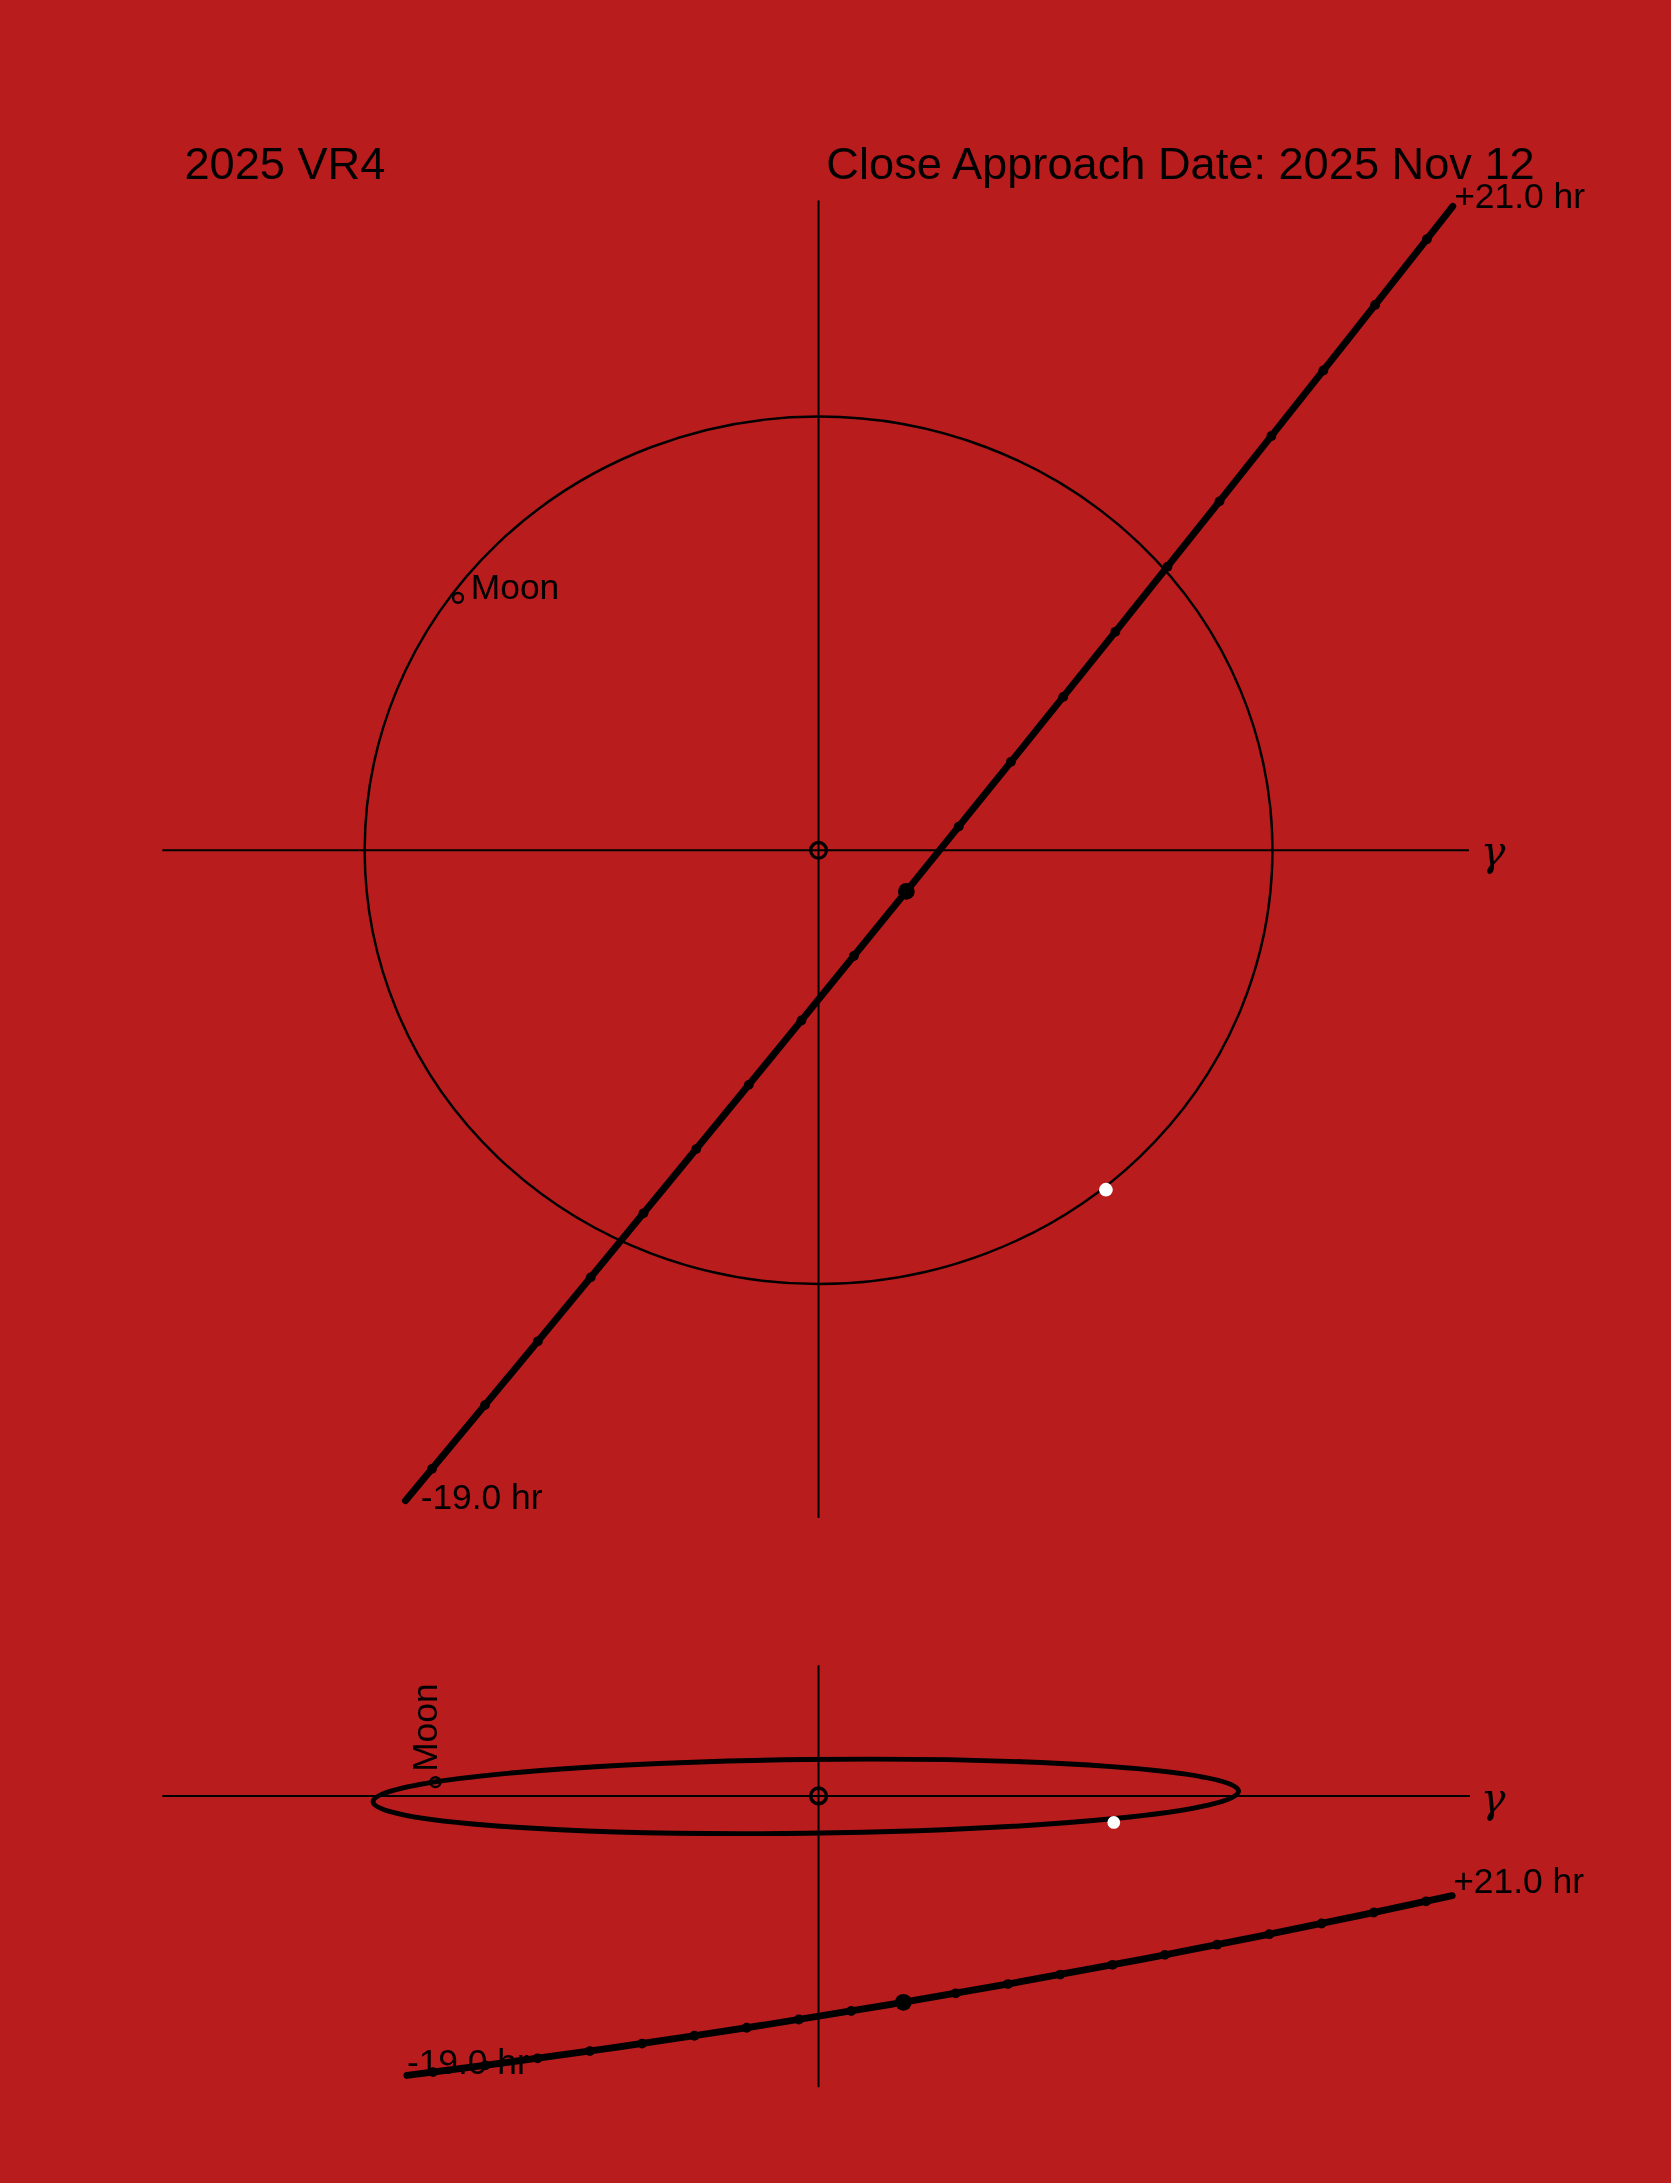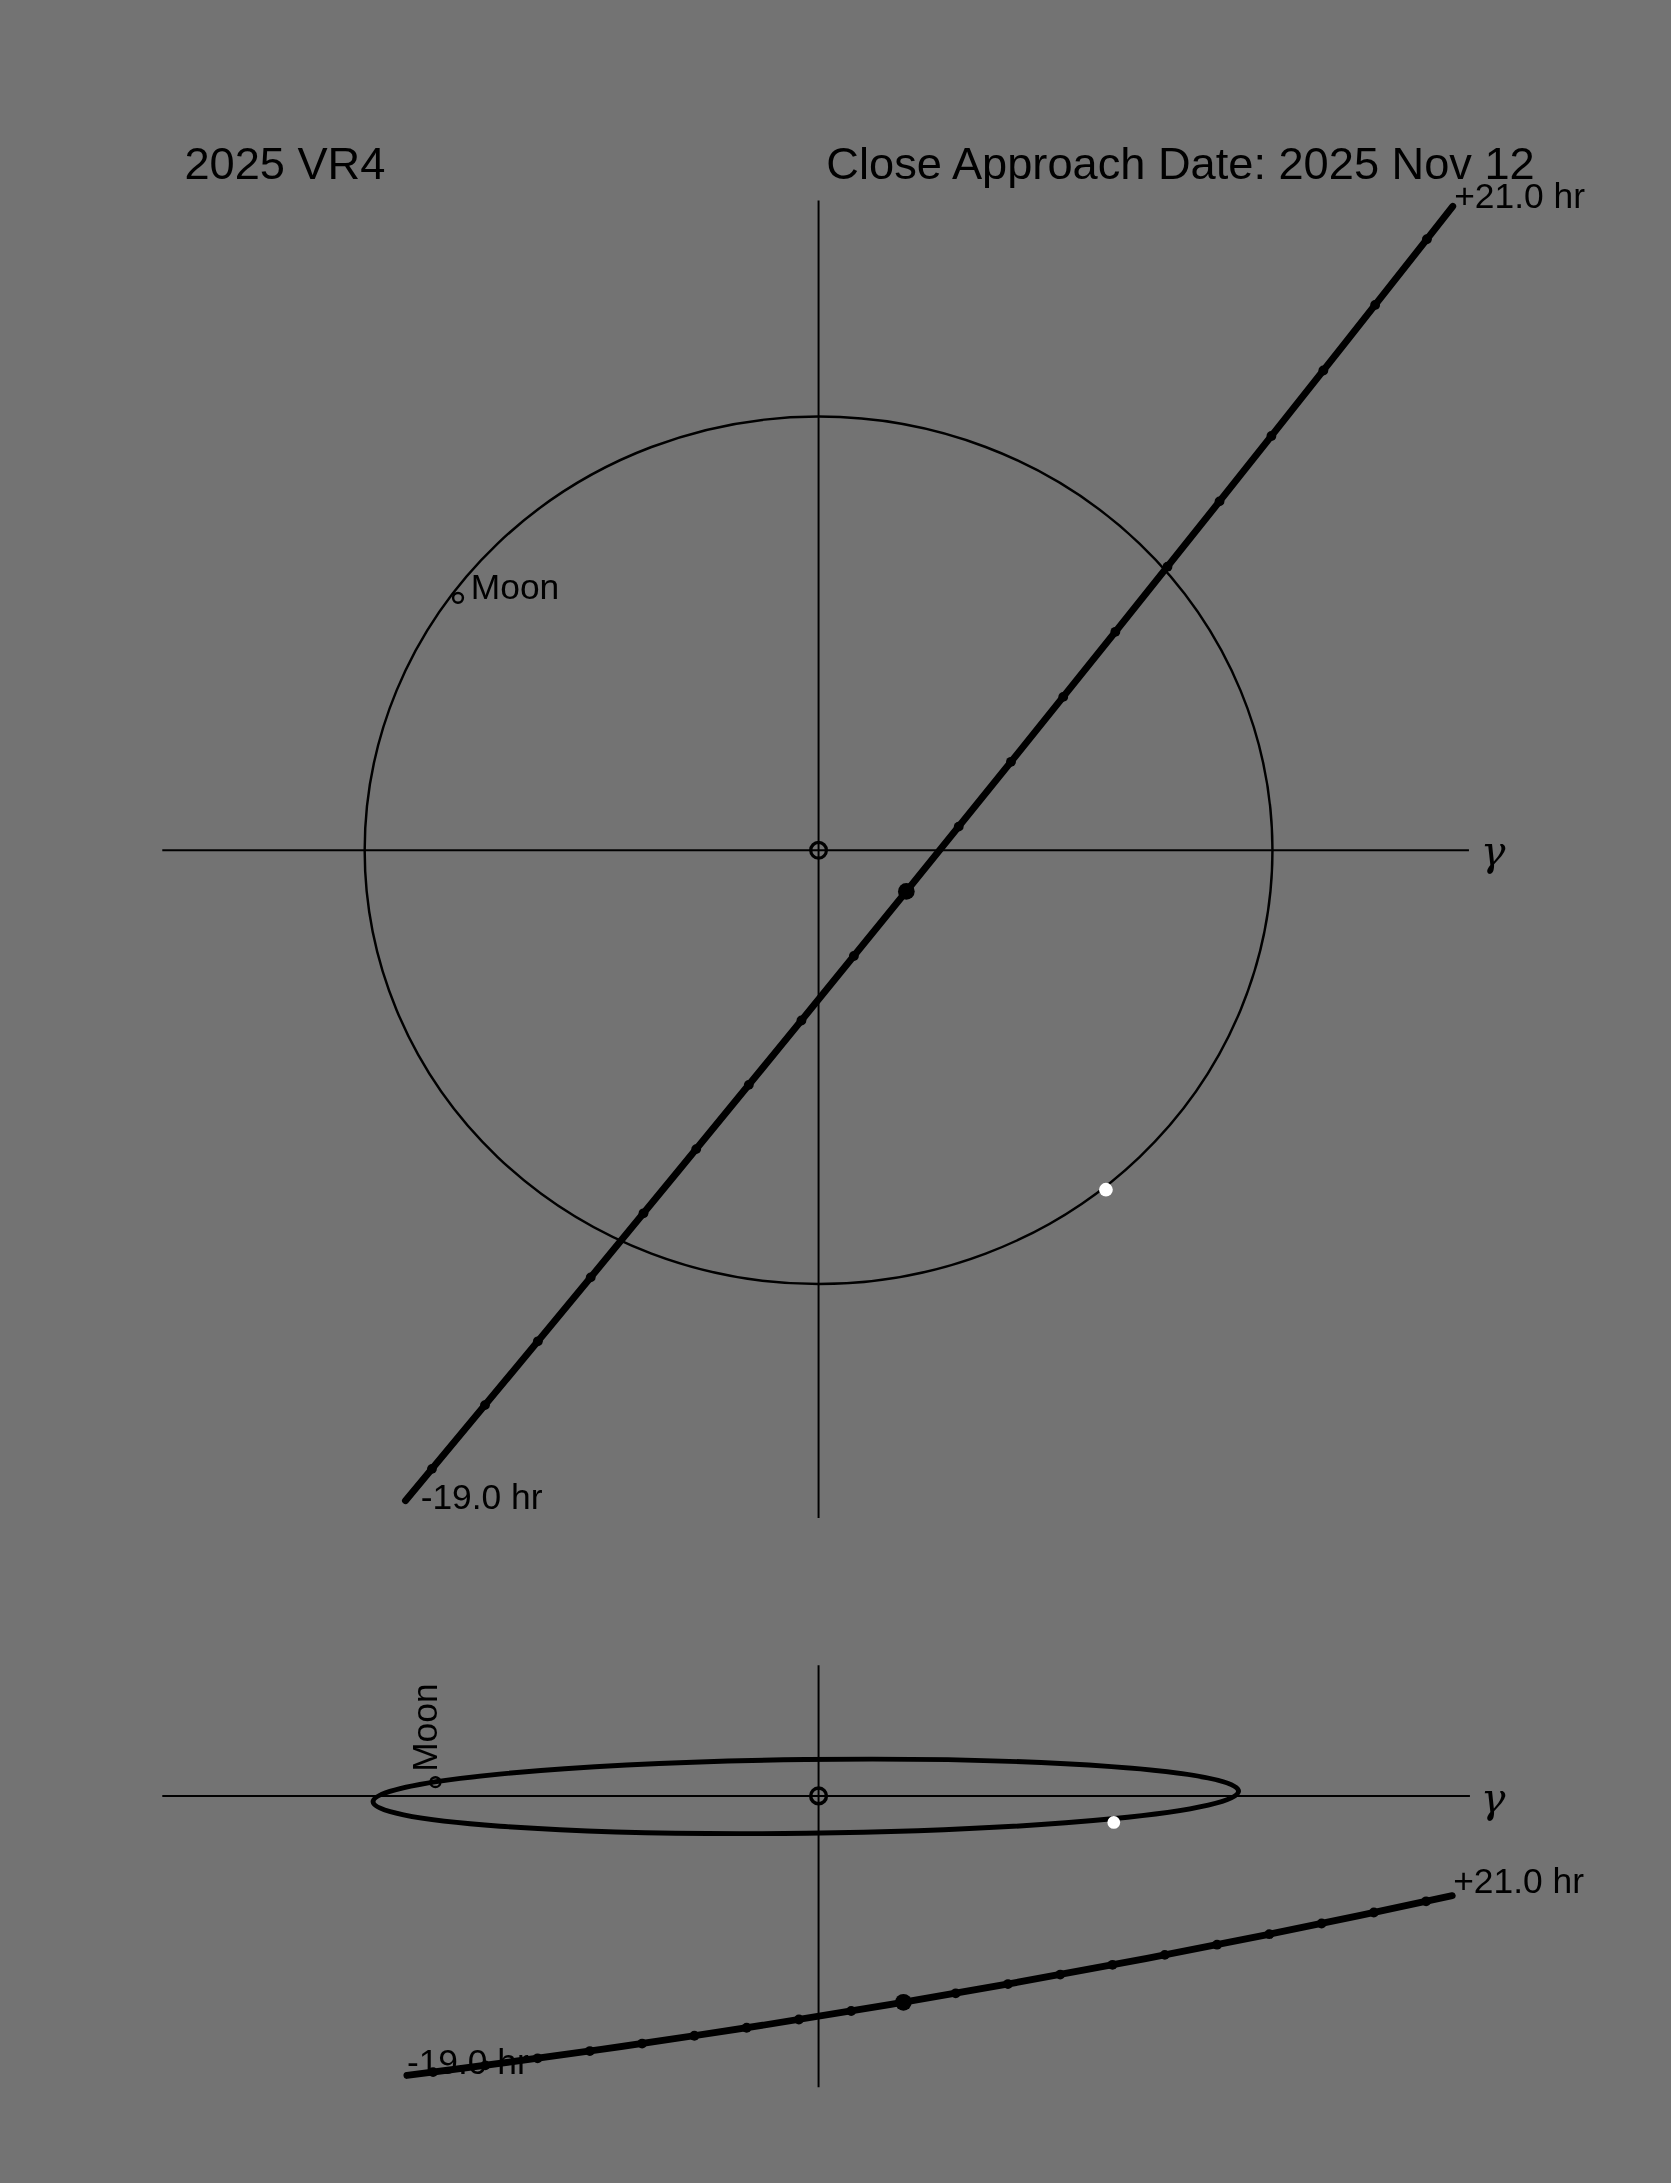--- a/index.html
+++ b/index.html
@@ -1,16 +1,16 @@
 <!DOCTYPE html>
 <html style="font-size:7.9px"><head>
 <meta charset="utf-8">
 <style>
   html,body{margin:0;padding:0;background:#ffffff;width:1672px;height:2183px;}
-  #stage{position:relative;width:1672px;height:2183px;background:#737373;overflow:hidden;}
+  #stage{position:relative;width:1672px;height:2183px;background:#b91c1c;overflow:hidden;}
   svg{display:block;position:absolute;left:0;top:0;}
   .axis{stroke:#000;stroke-width:4;fill:none;}
   .orbit{stroke:#000;fill:none;}
   .traj{stroke:#000;stroke-width:14;fill:none;stroke-linecap:round;}
   .earth{stroke:#000;fill:none;}
   .moon-mark{stroke:#000;fill:none;}
   .dot{fill:#000;stroke:none;}
   .eraser{fill:#ffffff;stroke:none;}
   text{fill:#000;}
   .lbl{font-family:"Liberation Sans",sans-serif;font-size:72px;}

